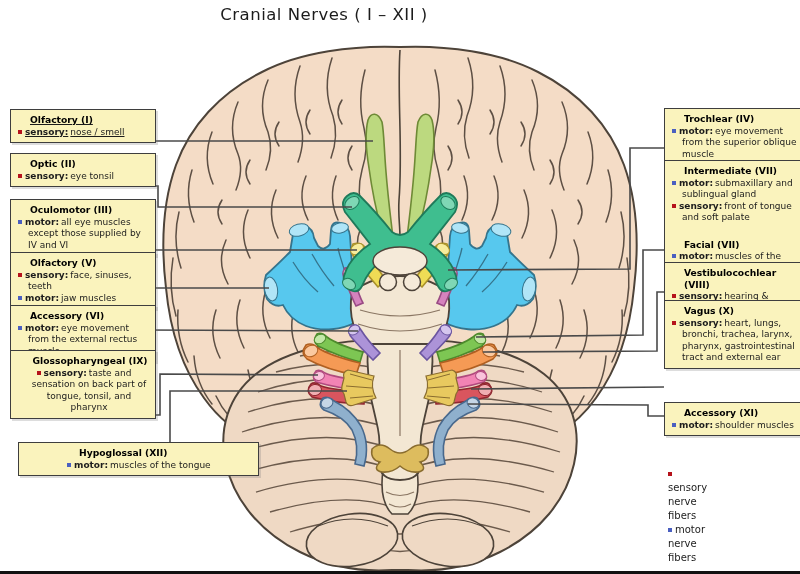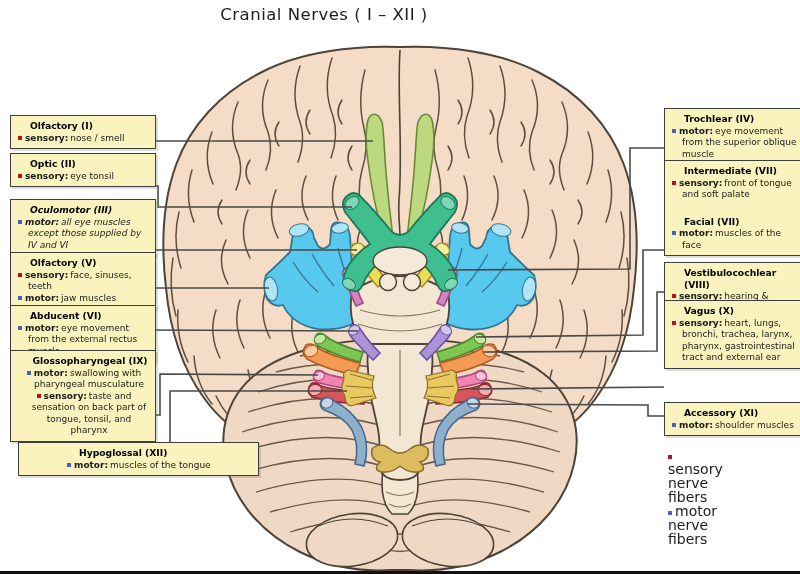--- a/index.html
+++ b/index.html
@@ -14,26 +14,26 @@
       box-shadow:2px 2px 0 rgba(120,120,120,.25);
       padding:4px 5px 4px 7px;font-size:9px;line-height:11.5px;color:#1c1c1c;}
   .box-title{font-weight:bold;font-size:9.2px;margin-left:12px;margin-bottom:1px;color:#000;}
   .entry{padding-left:10px;text-indent:-10px;}
   .bullet{display:inline-block;width:4px;height:4px;margin-right:3px;vertical-align:1px;}
   .bullet.sensory{background:var(--c-sensory-bullet,#B5121B);}
   .bullet.motor{background:var(--c-motor-bullet,#4A5FC0);}
   .elabel{font-weight:bold;margin-right:2px;}
   .col-left .box{left:10px;width:132px;}
   .col-right .box{left:664px;width:129px;}
-  #box-olfactory{top:115px;}   #box-optic{top:153px;}  #box-oculomotor{top:199px;font-style:italic;}
+  #box-olfactory{top:109px;text-decoration:underline;}   #box-optic{top:153px;}  #box-oculomotor{top:199px;}
   #box-trigeminal{top:252px;}  #box-abducent{top:305px;} #box-glossopharyngeal{top:350px;text-align:center;}
   #box-hypoglossal{top:442px;left:18px !important;width:186px !important;padding-left:48px;}
   #box-trochlear{top:108px;}   #box-intermediate-facial{top:160px;}
   #box-vestibulocochlear{top:262px;} #box-vagus{top:300px;} #box-accessory{top:402px;}
-  .legend{position:absolute;left:668px;top:448px;font-size:14px;line-height:14px;color:#1c1c1c;}
+  .legend{position:absolute;left:668px;top:467px;font-size:10px;line-height:14px;color:#1c1c1c;}
   .bottom-border{position:absolute;left:0;top:571px;width:800px;height:3px;background:#111;}
 </style>
 </head>
 <body>
 
 <div class="stage">
 
   <div class="page-title">Cranial Nerves ( I – XII )</div>
 
   <svg class="brain" width="800" height="574" viewBox="0 0 800 574">
@@ -232,41 +232,41 @@
     <div class="box" id="box-oculomotor">
       <div class="box-title">Oculomotor (III)</div>
       <div class="entry"><span class="bullet motor"></span><b class="elabel">motor:</b><span>all eye muscles except those supplied by IV and VI</span></div>
     </div>
     <div class="box" id="box-trigeminal">
       <div class="box-title">Olfactory (V)</div>
       <div class="entry"><span class="bullet sensory"></span><b class="elabel">sensory:</b><span>face, sinuses, teeth</span></div>
       <div class="entry"><span class="bullet motor"></span><b class="elabel">motor:</b><span>jaw muscles</span></div>
     </div>
     <div class="box" id="box-abducent">
-      <div class="box-title">Abducent (VI)</div>
+      <div class="box-title">Accessory (VI)</div>
       <div class="entry"><span class="bullet motor"></span><b class="elabel">motor:</b><span>eye movement from the external rectus muscle</span></div>
     </div>
     <div class="box" id="box-glossopharyngeal">
       <div class="box-title">Glossopharyngeal (IX)</div>
-      <div class="entry"><span class="bullet motor"></span><b class="elabel">motor:</b><span>swallowing with pharyngeal musculature</span></div>
       <div class="entry"><span class="bullet sensory"></span><b class="elabel">sensory:</b><span>taste and sensation on back part of tongue, tonsil, and pharynx</span></div>
     </div>
     <div class="box" id="box-hypoglossal">
       <div class="box-title">Hypoglossal (XII)</div>
       <div class="entry"><span class="bullet motor"></span><b class="elabel">motor:</b><span>muscles of the tongue</span></div>
     </div>
   </div>
 
   <div class="col-right">
     <div class="box" id="box-trochlear">
       <div class="box-title">Trochlear (IV)</div>
       <div class="entry"><span class="bullet motor"></span><b class="elabel">motor:</b><span>eye movement from the superior oblique muscle</span></div>
     </div>
     <div class="box" id="box-intermediate-facial">
       <div class="box-title">Intermediate (VII)</div>
+      <div class="entry"><span class="bullet motor"></span><b class="elabel">motor:</b><span>submaxillary and sublingual gland</span></div>
       <div class="entry"><span class="bullet sensory"></span><b class="elabel">sensory:</b><span>front of tongue and soft palate</span></div>
       <div class="box-title" style="margin-top:15px;">Facial (VII)</div>
       <div class="entry"><span class="bullet motor"></span><b class="elabel">motor:</b><span>muscles of the face</span></div>
     </div>
     <div class="box" id="box-vestibulocochlear">
       <div class="box-title">Vestibulocochlear (VIII)</div>
       <div class="entry"><span class="bullet sensory"></span><b class="elabel">sensory:</b><span>hearing &amp; balance</span></div>
     </div>
     <div class="box" id="box-vagus">
       <div class="box-title">Vagus (X)</div>

